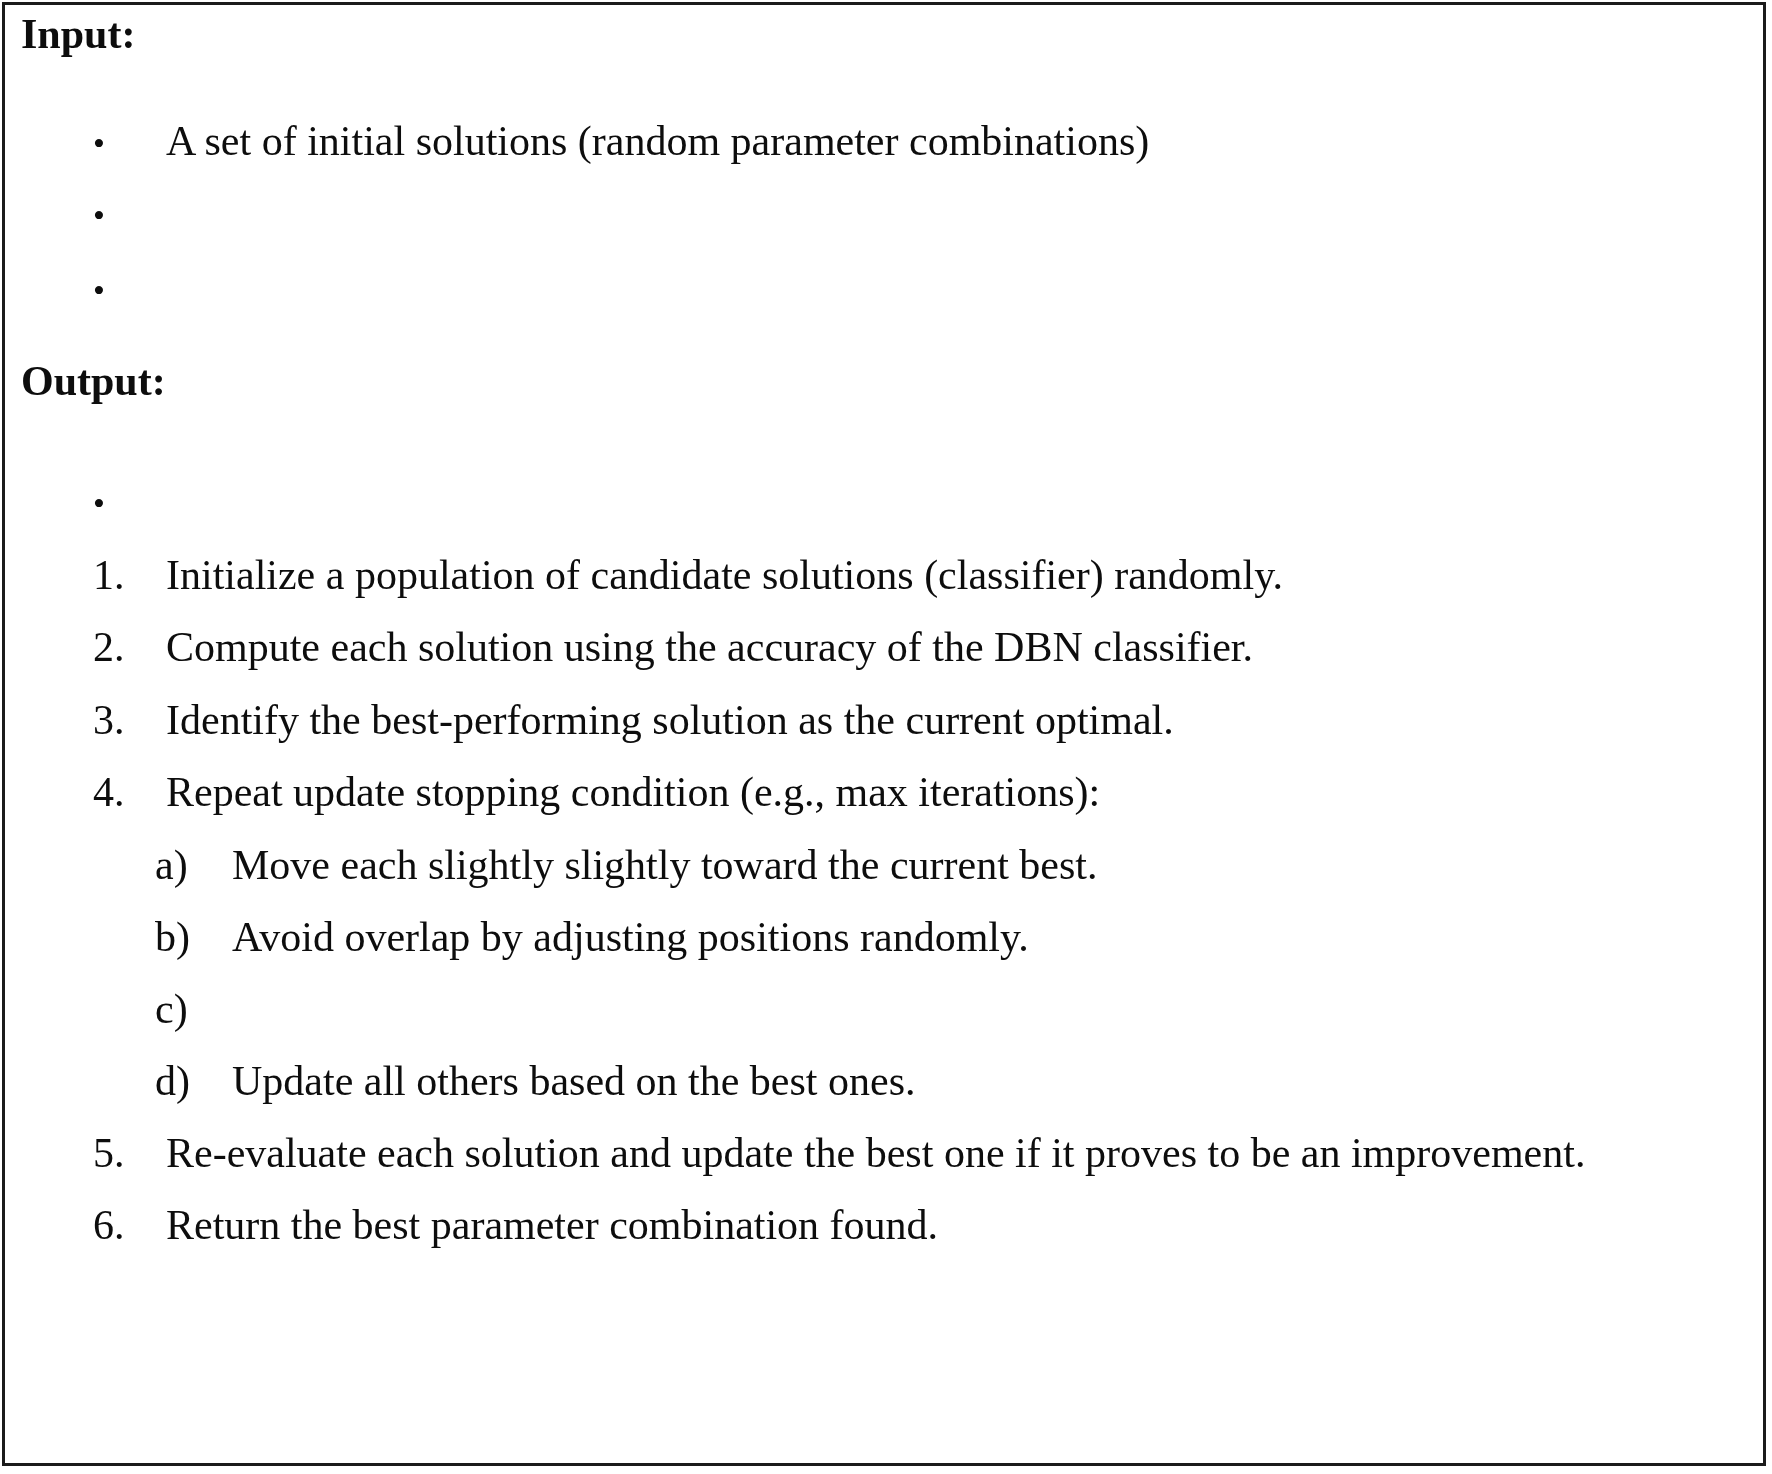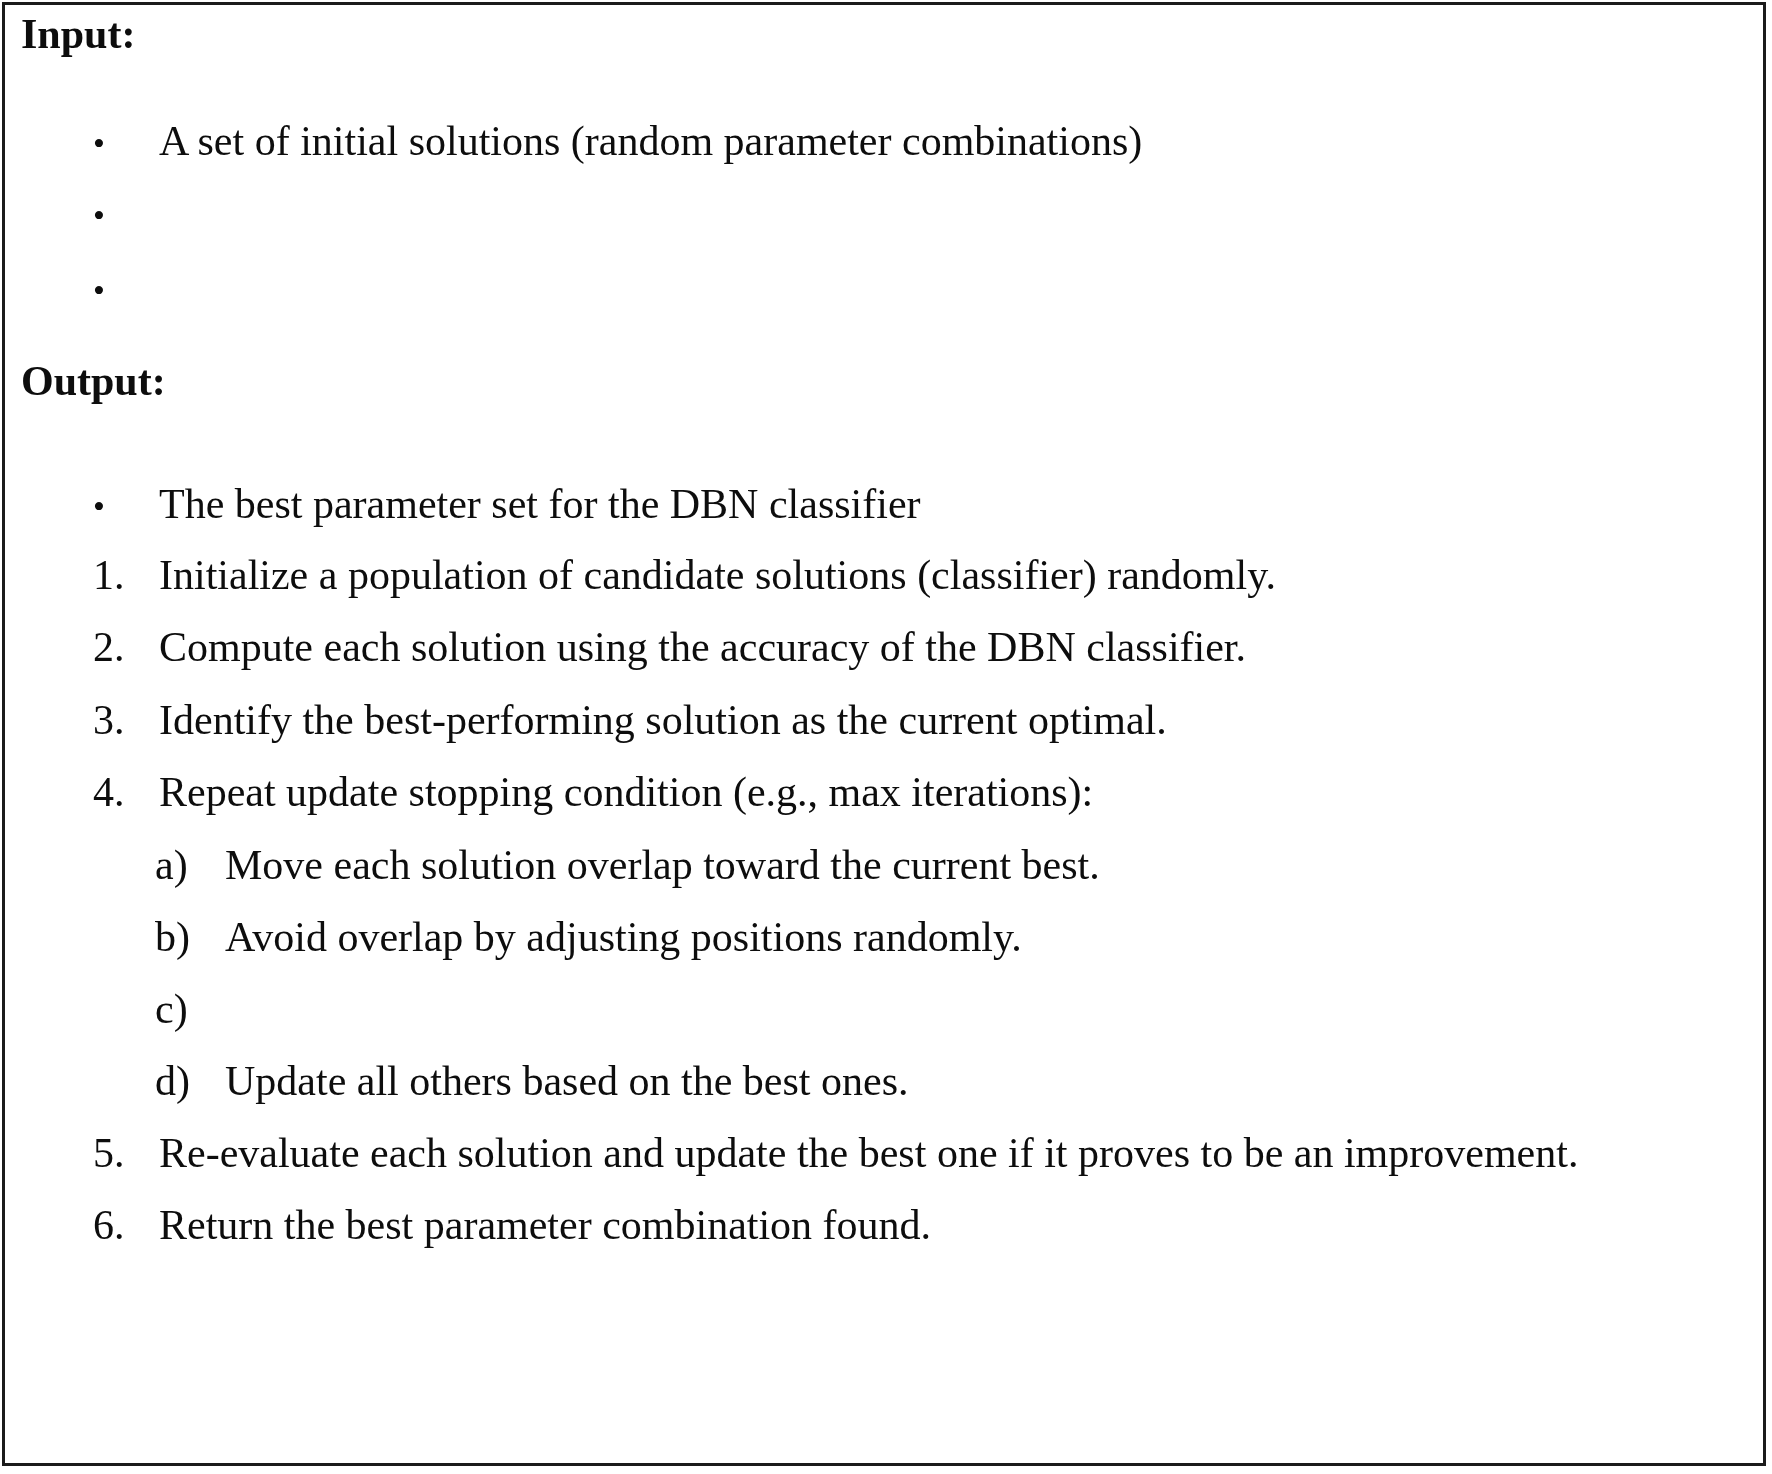--- a/index.html
+++ b/index.html
@@ -75,21 +75,21 @@
   }
 
   
   .row-letter { left: 150px; }
   .row-letter .marker {
     width: 70px;
     flex: 0 0 70px;
     text-align: left;
   }
 
-  .row .body { display: block; }
+  .row .body { display: block; margin-left: 7px; }
 
   
   .y-b1 { top: 112px; }
   .y-b2 { top: 187px; }
   .y-b3 { top: 262px; }
 
   .y-b4 { top: 475px; }
   .y-n1 { top: 546px; }
   .y-n2 { top: 618px; }
   .y-n3 { top: 691px; }
@@ -119,21 +119,20 @@
     </div>
 
     <div class="row row-bullet y-b3">
       <span class="marker">•</span>
     </div>
 
     <div class="section-heading heading-output">Output:</div>
 
     <div class="row row-bullet y-b4">
       <span class="marker">•</span>
-      <span class="body">The best parameter set for the DBN classifier</span>
     </div>
 
     <div class="row row-number y-n1">
       <span class="marker">1.</span>
       <span class="body">Initialize a population of candidate solutions (classifier) randomly.</span>
     </div>
 
     <div class="row row-number y-n2">
       <span class="marker">2.</span>
       <span class="body">Compute each solution using the accuracy of the DBN classifier.</span>
@@ -144,21 +143,21 @@
       <span class="body">Identify the best-performing solution as the current optimal.</span>
     </div>
 
     <div class="row row-number y-n4">
       <span class="marker">4.</span>
       <span class="body">Repeat update stopping condition (e.g., max iterations):</span>
     </div>
 
     <div class="row row-letter y-a">
       <span class="marker">a)</span>
-      <span class="body">Move each solution overlap toward the current best.</span>
+      <span class="body">Move each slightly slightly toward the current best.</span>
     </div>
 
     <div class="row row-letter y-bb">
       <span class="marker">b)</span>
       <span class="body">Avoid overlap by adjusting positions randomly.</span>
     </div>
 
     <div class="row row-letter y-c">
       <span class="marker">c)</span>
     </div>

